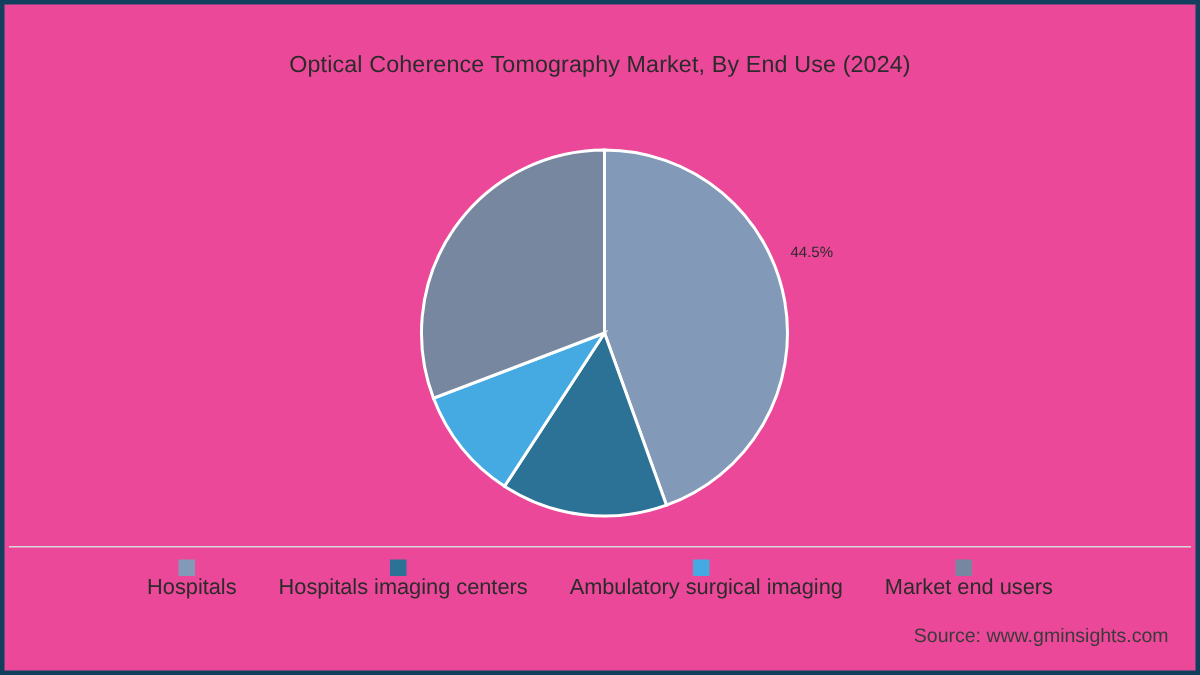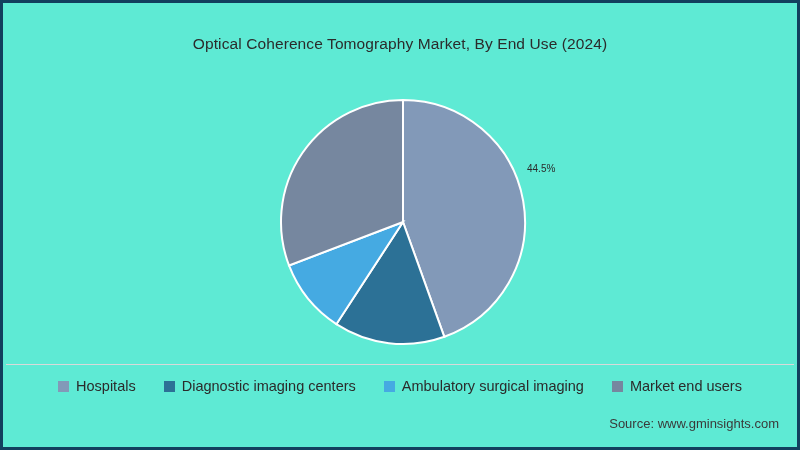--- a/index.html
+++ b/index.html
@@ -8,21 +8,21 @@
     background: #ffffff;
   }
   body {
     font-family: "Liberation Sans", sans-serif;
   }
   #figure {
     position: relative;
     width: 800px;
     height: 450px;
     box-sizing: border-box;
-    background: #5eead4;
+    background: #ec4899;
     border: 3px solid #123f5e;
     overflow: hidden;
   }
   #chart-title {
     position: absolute;
     left: 0;
     top: 32px;
     width: 100%;
     text-align: center;
     font-size: 15.5px;
@@ -56,20 +56,21 @@
     display: flex;
     align-items: center;
     justify-content: center;
     gap: 0px;
     border-top: 1px solid #d9d9d9;
   }
   .legend-item {
     display: flex;
     align-items: center;
     padding: 0 14px;
+    flex-direction: column;
   }
   .legend-swatch {
     width: 11px;
     height: 11px;
     flex: 0 0 auto;
     margin-right: 7px;
     display: inline-block;
   }
   .legend-label {
     font-size: 14.5px;
@@ -106,21 +107,21 @@
       </div>
   </div>
 
   <div id="legend">
       <div class="legend-item">
         <span class="legend-swatch" style="background: rgb(130, 153, 184);"></span>
         <span class="legend-label">Hospitals</span>
       </div>
       <div class="legend-item">
         <span class="legend-swatch" style="background: rgb(44, 113, 150);"></span>
-        <span class="legend-label">Diagnostic imaging centers</span>
+        <span class="legend-label">Hospitals imaging centers</span>
       </div>
       <div class="legend-item">
         <span class="legend-swatch" style="background: rgb(69, 170, 226);"></span>
         <span class="legend-label">Ambulatory surgical imaging</span>
       </div>
       <div class="legend-item">
         <span class="legend-swatch" style="background: rgb(118, 135, 159);"></span>
         <span class="legend-label">Market end users</span>
       </div>
     </div>

